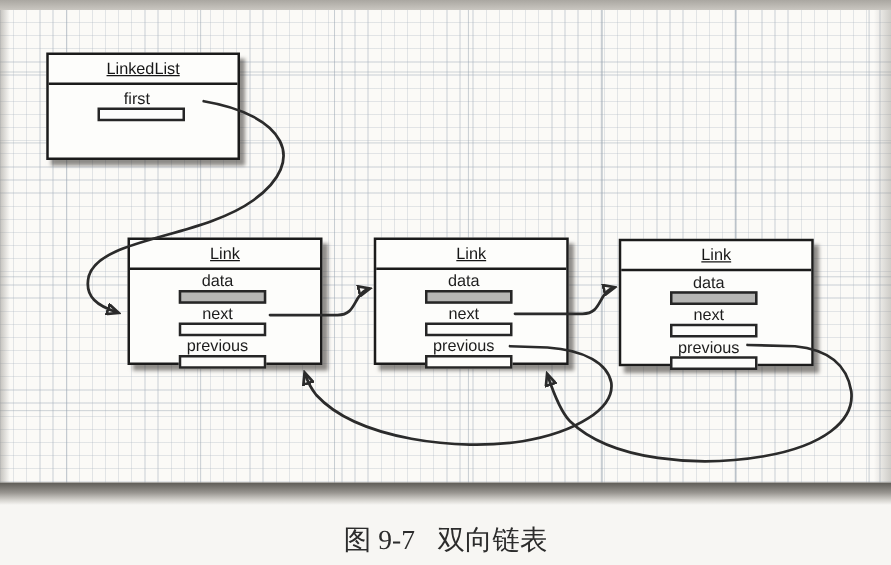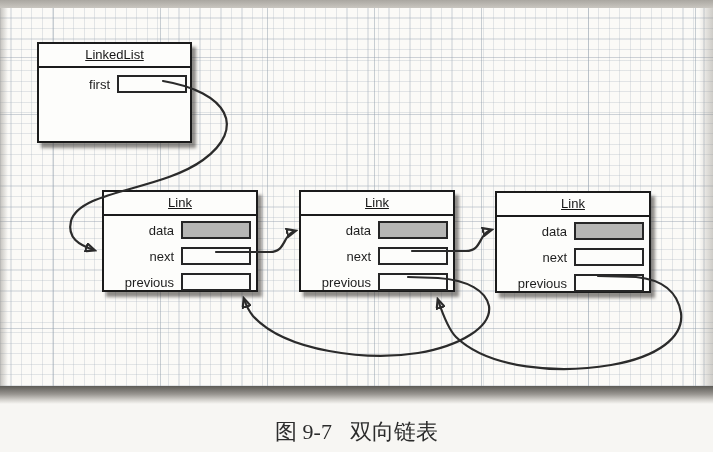--- a/index.html
+++ b/index.html
@@ -44,33 +44,33 @@
     box-sizing:border-box;
   }
   .uml-title{
     height:22px; line-height:22px; text-align:center;
     font-size:13px; color:#161616;
     text-decoration:underline;
     border-bottom:2px solid var(--box_border);
   }
   .field-row{
     height:26px; display:flex; align-items:center; justify-content:flex-end;
-    padding-right:5px; box-sizing:border-box;
+    padding-right:5px; box-sizing:border-box;flex-direction:column;
   }
   .field-label{
     font-size:13px; color:#1d1d1d; margin-right:7px; white-space:nowrap;
   }
   .field-slot{
     width:70px; height:18px; box-sizing:border-box;
     border:2px solid #26262
 6; background:#fdfdfb;
   }
   .field-slot{border:2px solid #262626;}
   .field-slot.filled{ background:var(--data_fill); }
-  #linkedlist-box{ left:37px; top:42px; width:155px; height:101px; }
+  #linkedlist-box{ left:37px; top:42px; width:155px; height:86px; }
   #linkedlist-box .field-row{ margin-top:2px; padding-right:3px; }
   #link-box-1{ left:102px; top:190px; width:156px; height:102px; }
   #link-box-2{ left:299px; top:190px; width:156px; height:102px; }
   #link-box-3{ left:495px; top:191px; width:156px; height:102px; }
   .rows{ padding-top:1px; }
   
   svg.arrows{ position:absolute; left:0; top:0; width:713px; height:452px; pointer-events:none; }
   svg.arrows path{ stroke:var(--arrow); stroke-width:2.2; fill:none; stroke-linecap:round; }
   .arrow-head{ fill:var(--arrow); stroke:none; }
   

